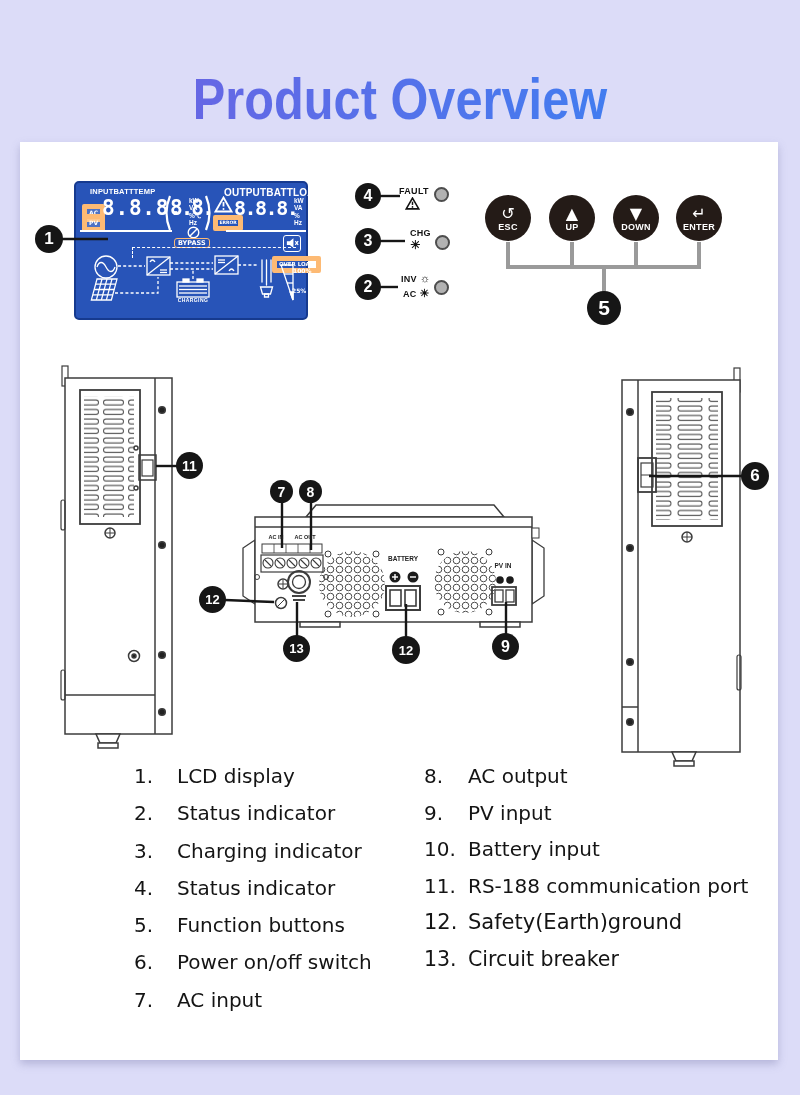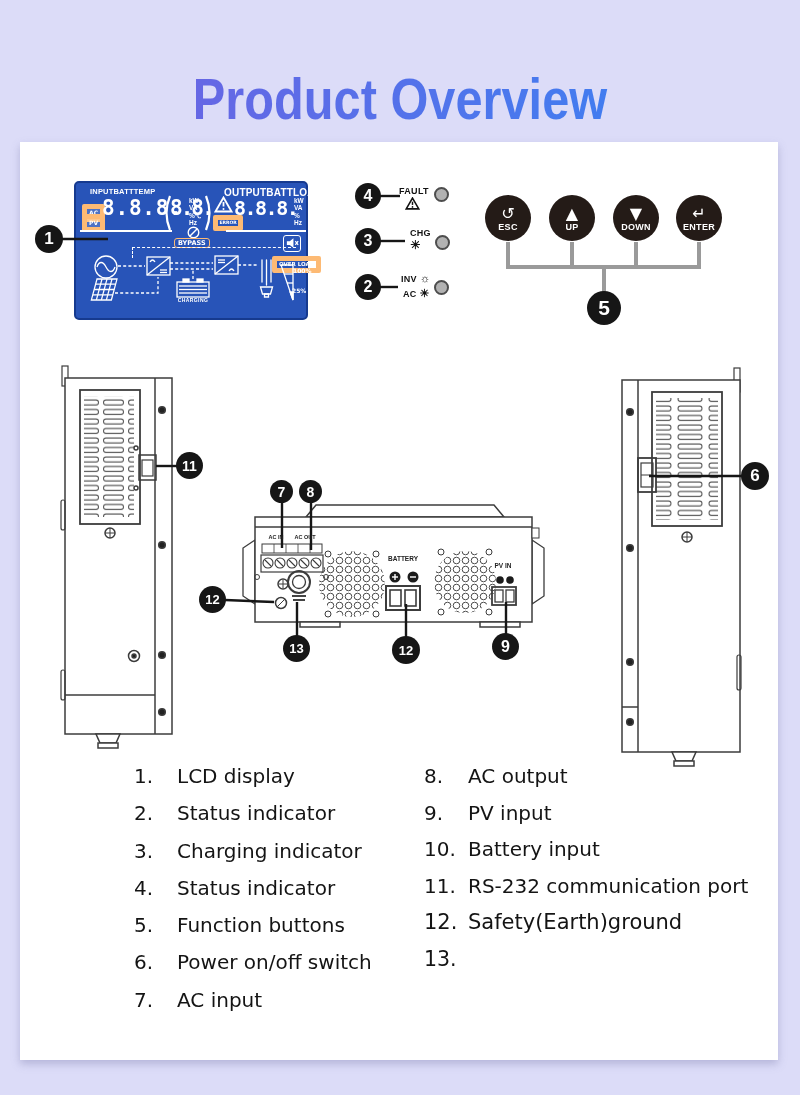--- a/index.html
+++ b/index.html
@@ -432,24 +432,25 @@
     <div class="leg-item" style="height:36.5px;">
       <span class="leg-num" style="width:44px;">9.</span>
       <span>PV input</span>
       </div>
     <div class="leg-item" style="height:36.5px;">
       <span class="leg-num" style="width:44px;">10.</span>
       <span>Battery input</span>
       </div>
     <div class="leg-item" style="height:36.5px;">
       <span class="leg-num" style="width:44px;">11.</span>
-      <span>RS-232 communication port</span>
+      <span>RS-188 communication port</span>
       </div>
     <div class="leg-item" style="height:36.5px;font-size:21px;">
       <span class="leg-num" style="width:44px;">12.</span>
       <span>Safety(Earth)ground</span>
       </div>
     <div class="leg-item" style="height:36.5px;font-size:20.5px;">
       <span class="leg-num" style="width:44px;">13.</span>
+      <span>Circuit breaker</span>
       </div>
   </div>
 
 </div>
 
 </body></html>

